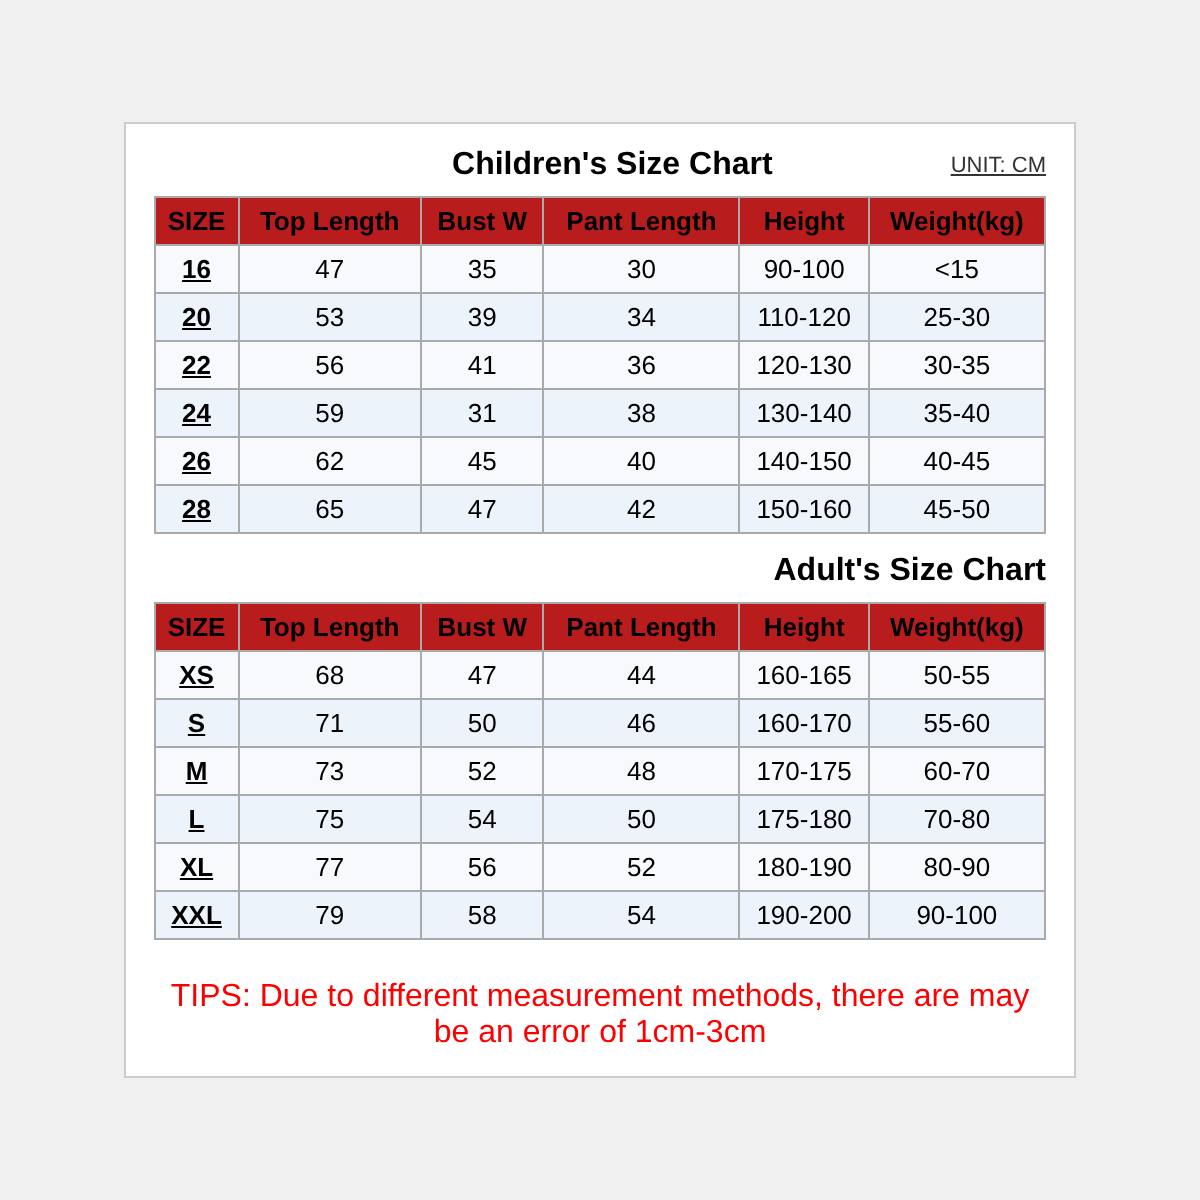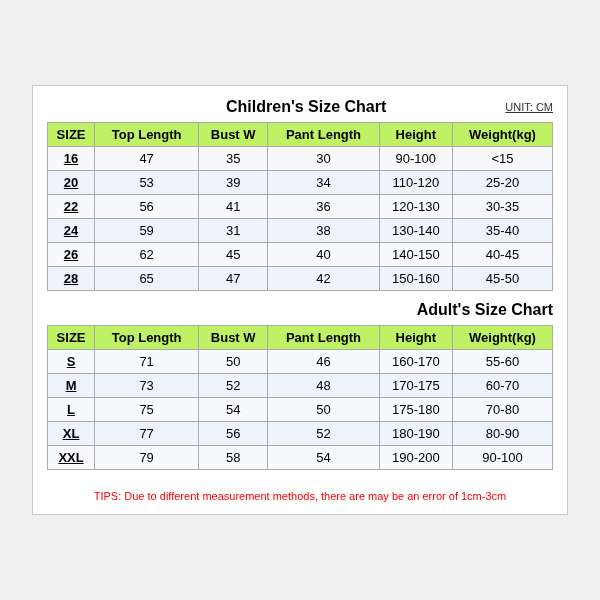--- a/index.html
+++ b/index.html
@@ -9,21 +9,21 @@
       justify-content: center;
       align-items: center;
       width: 600px;
       height: 600px;
       font-family: Arial, sans-serif;
     }
     .chart-container {
       background: #fff;
       border: 1px solid #ccc;
       padding: 12px 14px;
-      width: 536px;
+      width: 476px;
     }
     .chart-title-row {
       display: flex;
       justify-content: space-between;
       align-items: center;
       margin-bottom: 6px;
     }
     .chart-title {
       font-size: 16px;
       font-weight: bold;
@@ -40,38 +40,38 @@
       width: 100%;
       border-collapse: collapse;
       font-size: 13px;
     }
     table th, table td {
       border: 1px solid #aaa;
       text-align: center;
       padding: 4px 2px;
     }
     table thead th {
-      background: #bef264;
+      background: #b91c1c;
       font-weight: bold;
     }
     table tbody tr td:first-child {
       font-weight: bold;
       text-decoration: underline;
     }
     table tbody tr:nth-child(odd) {
       background: #f7f9fc;
     }
     table tbody tr:nth-child(even) {
       background: #edf3fb;
     }
     .section-gap {
       height: 10px;
     }
     .tips {
-      font-size: 11px;
+      font-size: 16px;
       color: red;
       text-align: center;
       margin-top: 20px;
     }
   </style>
 </head>
 <body>
 
 <div class="chart-container">
 
@@ -100,21 +100,21 @@
           <td>30</td>
           <td>90-100</td>
           <td>&lt;15</td>
         </tr>
         <tr>
           <td>20</td>
           <td>53</td>
           <td>39</td>
           <td>34</td>
           <td>110-120</td>
-          <td>25-20</td>
+          <td>25-30</td>
         </tr>
         <tr>
           <td>22</td>
           <td>56</td>
           <td>41</td>
           <td>36</td>
           <td>120-130</td>
           <td>30-35</td>
         </tr>
         <tr>
@@ -155,20 +155,28 @@
       <tr>
         <th>SIZE</th>
         <th>Top Length</th>
         <th>Bust W</th>
         <th>Pant Length</th>
         <th>Height</th>
         <th>Weight(kg)</th>
       </tr>
     </thead>
     <tbody id="adult-tbody">
+    <tr>
+          <td>XS</td>
+          <td>68</td>
+          <td>47</td>
+          <td>44</td>
+          <td>160-165</td>
+          <td>50-55</td>
+        </tr>
         <tr>
           <td>S</td>
           <td>71</td>
           <td>50</td>
           <td>46</td>
           <td>160-170</td>
           <td>55-60</td>
         </tr>
         <tr>
           <td>M</td>

